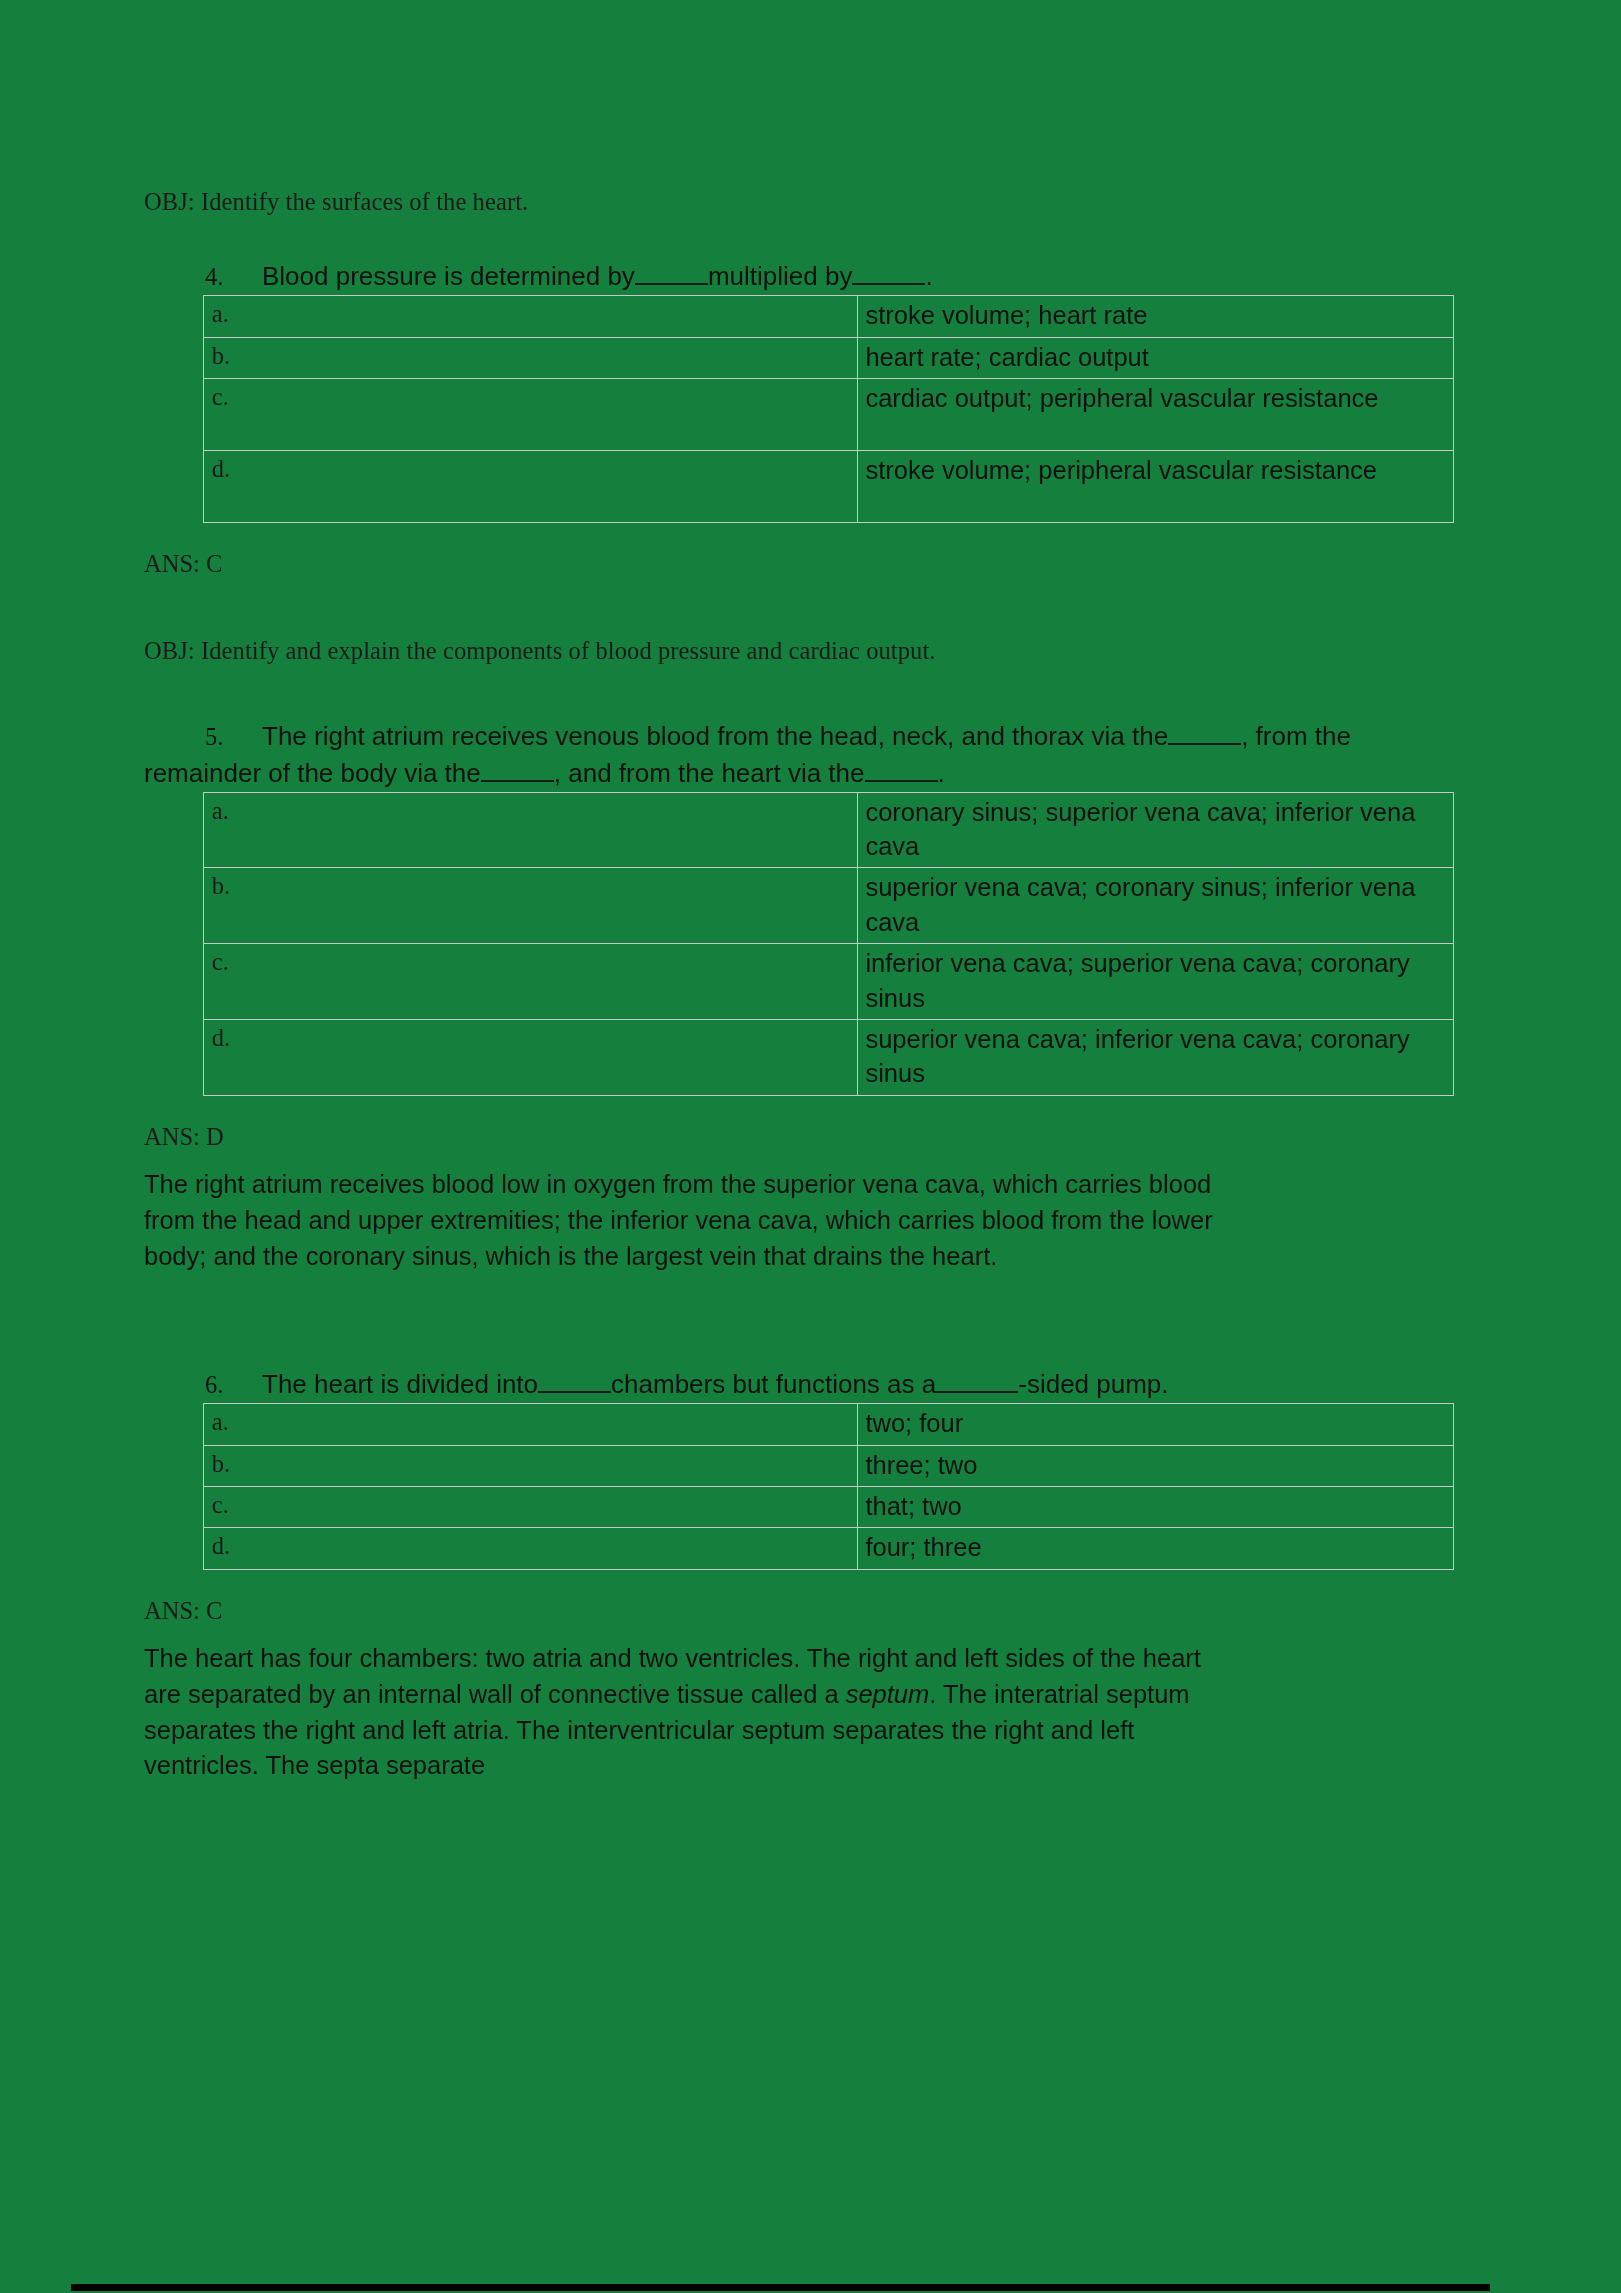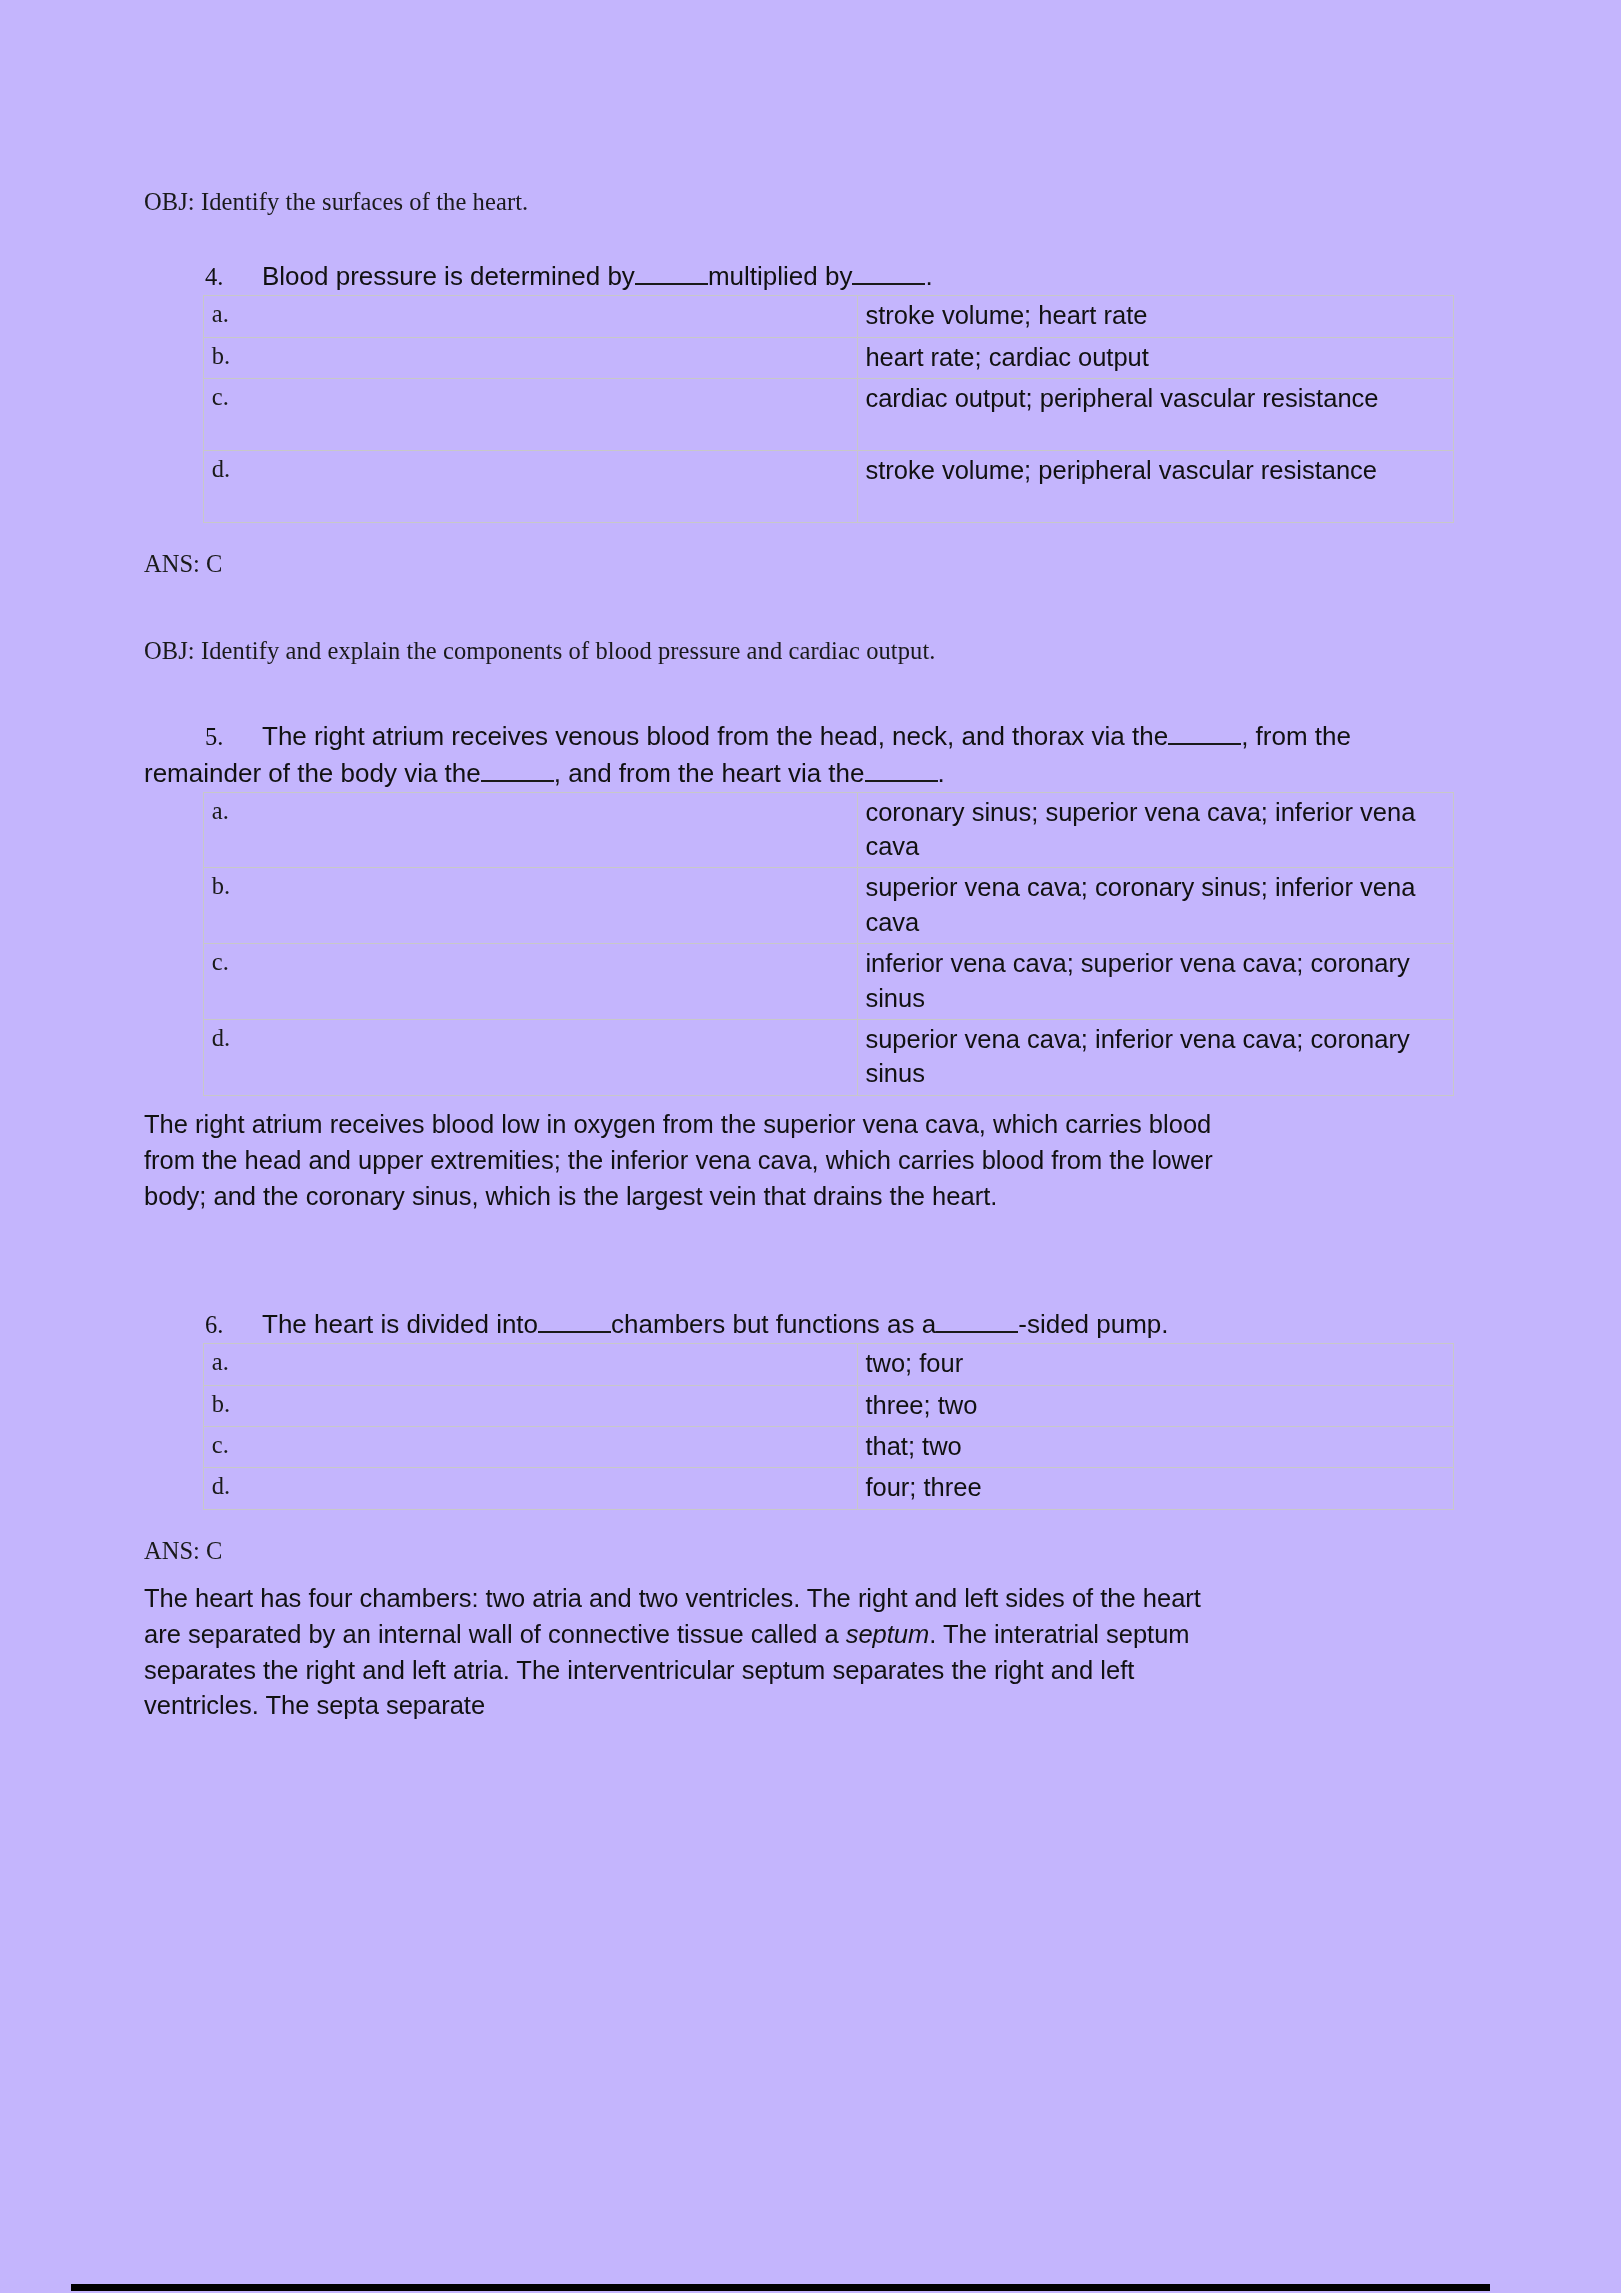--- a/index.html
+++ b/index.html
@@ -13,21 +13,21 @@
     position: relative;
     font-family: "Liberation Sans", sans-serif;
     color: #000000;
     overflow: hidden;
   }
   .page {
     position: absolute;
     left: 0; top: 0;
     width: 1621px;
     height: 2294px;
-    background: #c4b5fd;
+    background: #15803d;
   }
   .content {
     position: absolute;
     left: 203px;
     top: 186px;
     width: 1255px;
   }
 
   
   .serif {
@@ -191,20 +191,21 @@
         </tr>
         <tr class="two-line">
           <td class="letter">d.</td>
           <td class="val">superior vena cava; inferior vena cava; coronary sinus</td>
         </tr>
       </tbody>
         </table>
 
       <div class="gap-sm"></div>
 
+      <p class="ans-label" style="margin-left:-59px;">ANS: D</p>
       <p class="expl" style="margin-left:-59px;">The right atrium receives blood low in oxygen from the superior vena cava, which carries blood from the head and upper extremities; the inferior vena cava, which carries blood from the lower body; and the coronary sinus, which is the largest vein that drains the heart.</p>
     </div>
 
     <div class="gap-lg"></div>
 
 
     <div class="gap-xl"></div>
 
     <div class="q-block">
       <p class="q-text" style="margin-left:-59px;">

